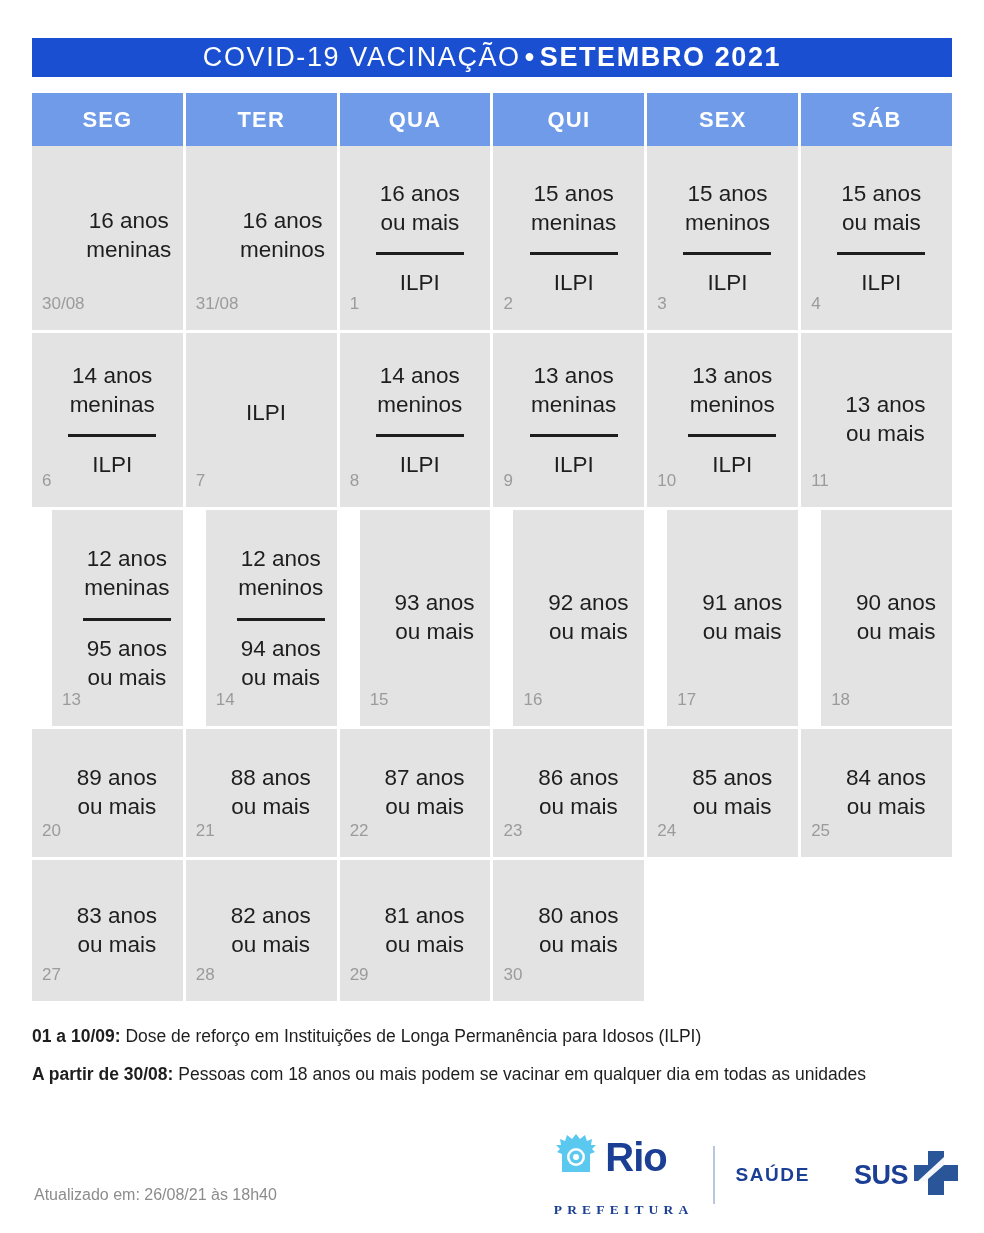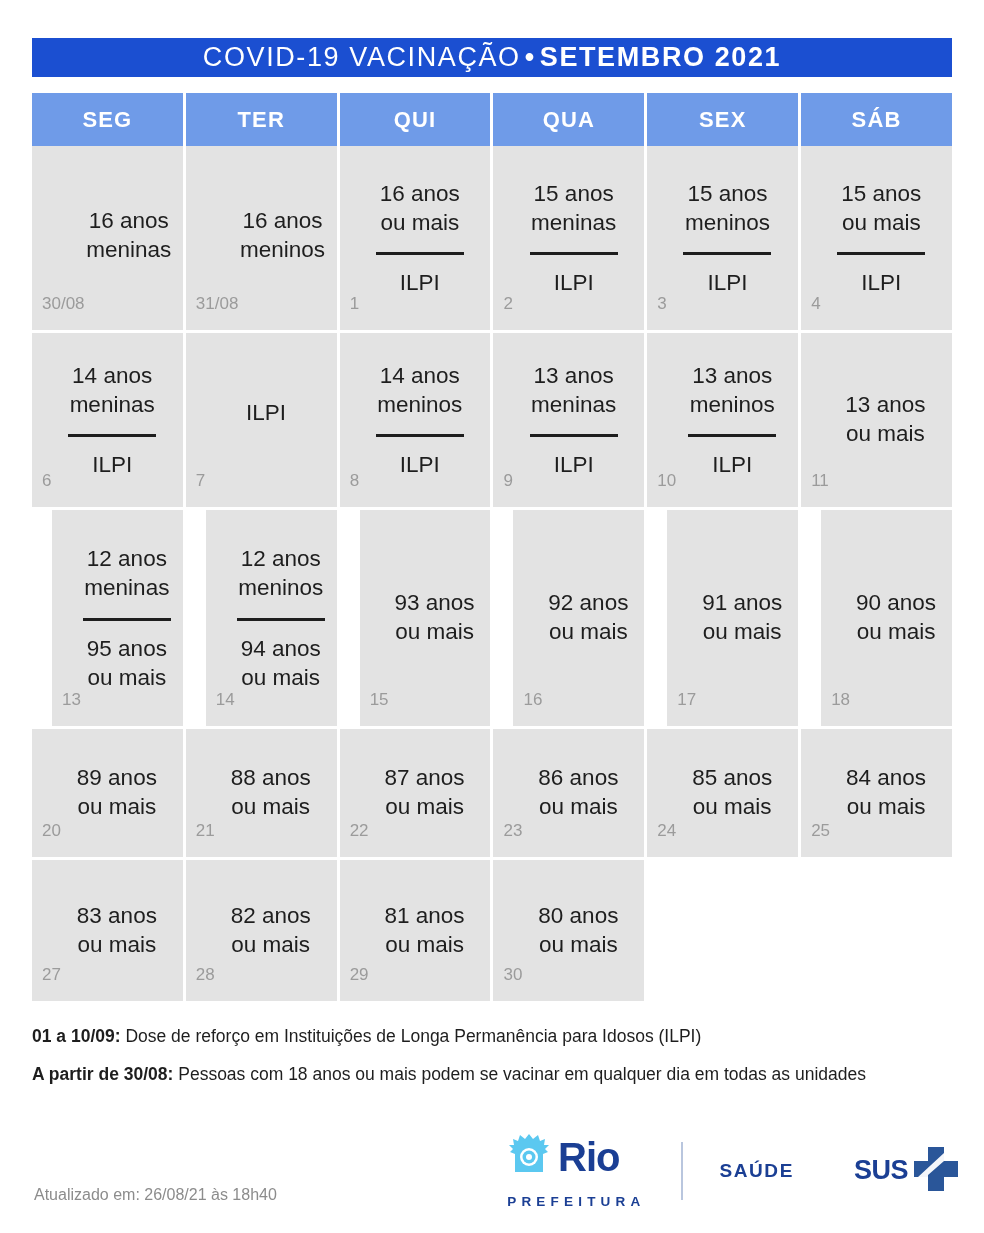--- a/index.html
+++ b/index.html
@@ -153,21 +153,21 @@
     font-size: 16px;
     color: #8C8C8C;
   }
 
   .logos {
     position: absolute;
     right: 22px;
     top: 1132px;
     display: flex;
     align-items: center;
-    gap: 16px;
+    gap: 0;
   }
 
   .rio-logo {
     display: flex;
     flex-direction: column;
     align-items: center;
     margin-right: 14px;
   }
   .rio-top { display: flex; align-items: center; gap: 7px; }
   .rio-word {
@@ -175,22 +175,23 @@
     font-weight: 700;
     color: #1B3F94;
     letter-spacing: -1px;
     line-height: 1;
   }
   .rio-sub {
     font-size: 13.5px;
     font-weight: 700;
     letter-spacing: 5.2px;
     color: #1B3F94;
-    margin-top: 12px;
+    margin-top: 20px;
     margin-left: 26px;
+    font-family: Liberation Serif, serif;
   }
 
   .divider-vert {
     width: 2px;
     height: 58px;
     background: #B9C6DE;
     margin: 0 20px 0 6px;
   }
 
   .saude-word {
@@ -216,22 +217,22 @@
 
   <div class="title-bar">
     <div class="title-text">
       <span>COVID-19 VACINAÇÃO</span><span class="title-dot">•</span><span class="bold">SETEMBRO 2021</span>
     </div>
   </div>
 
   <div class="weekdays">
       <div class="weekday">SEG</div>
       <div class="weekday">TER</div>
+      <div class="weekday">QUA</div>
       <div class="weekday">QUI</div>
-      <div class="weekday">QUA</div>
       <div class="weekday">SEX</div>
       <div class="weekday">SÁB</div>
     </div>
 
   <div class="calendar">
       <div class="cell r1">
         <div class="daynum">30/08</div>
         <div class="cell-body single">
           <div class="entry">16 anos
 meninas</div>

